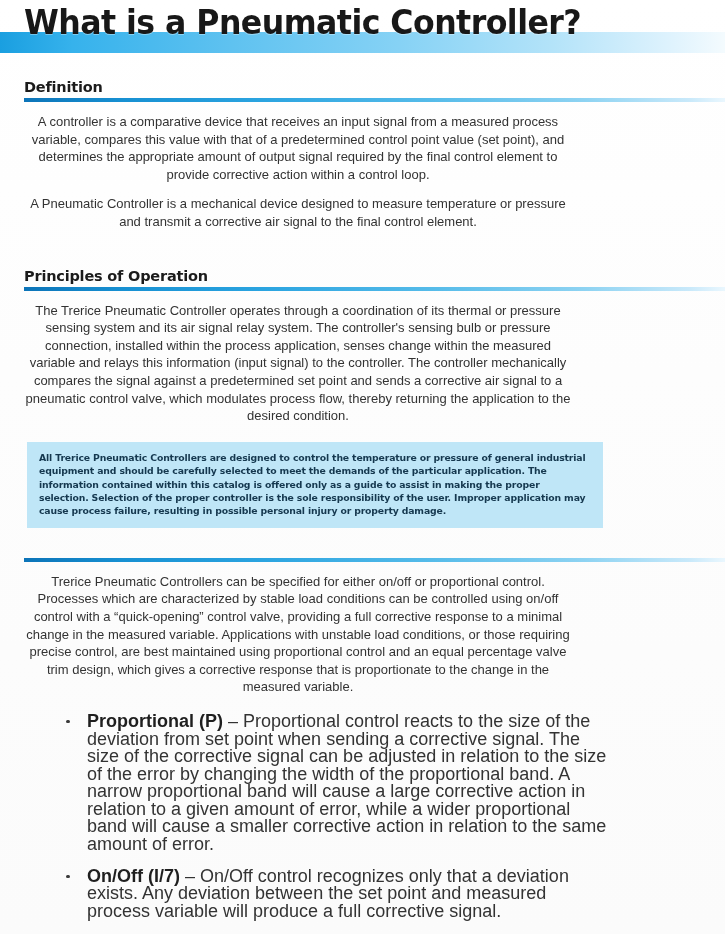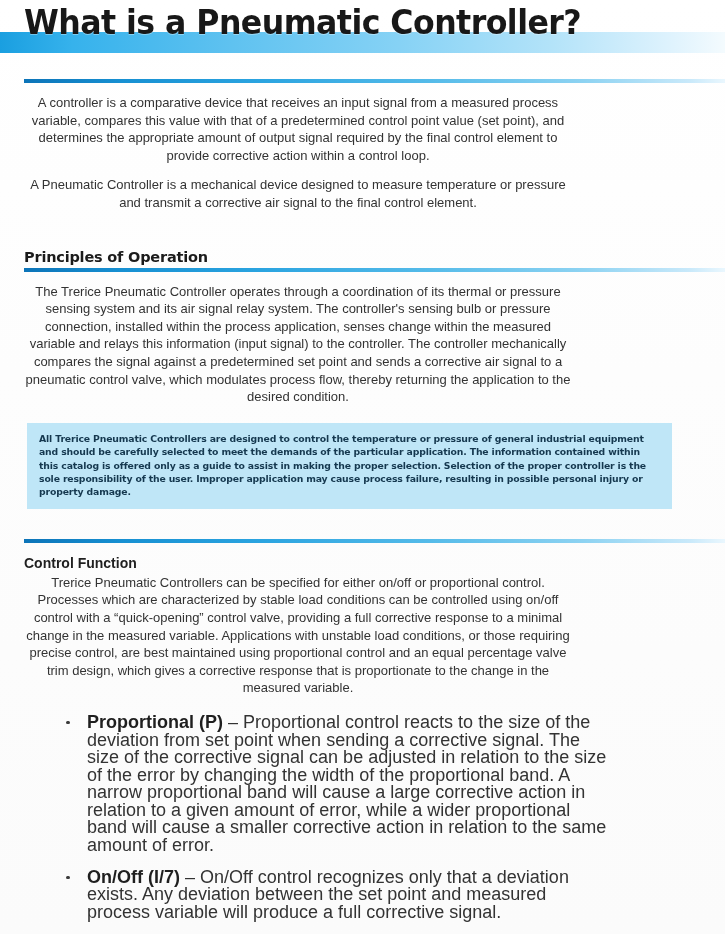--- a/index.html
+++ b/index.html
@@ -104,21 +104,21 @@
   p.body + p.body { margin-top: 12px; }
 
   .gap-sm  { height: 11px; }
   .gap-md  { height: 17px; }
   .gap-lg  { height: 30px; }
   .gap-xl  { height: 37px; }
 
   
   .notice {
     margin: 0 0 0 3px;
-    width: 645px;
+    width: 576px;
     box-sizing: border-box;
     background: #bfe6f7;
     padding: 9px 12px 10px 12px;
   }
   .notice p {
     margin: 0;
     font-family: "DejaVu Sans", sans-serif;
     font-weight: bold;
     font-size: 9.3px;
     line-height: 13.4px;
@@ -173,20 +173,21 @@
 <div class="page"></div>
 
 <div class="masthead">
   <div class="masthead-band"></div>
   <h1 class="masthead-title">What is a Pneumatic Controller?</h1>
 </div>
 
 <div class="content">
 
   <div class="gap-md"></div>
+  <h2 class="section-heading">Definition</h2>
   <div class="section-rule"></div>
   <div class="gap-sm"></div>
 
   <p class="body">A controller is a comparative device that receives an input signal from a measured process variable, compares this value with that of a predetermined control point value (set point), and determines the appropriate amount of output signal required by the final control element to provide corrective action within a control loop.</p>
   <p class="body">A Pneumatic Controller is a mechanical device designed to measure temperature or pressure and transmit a corrective air signal to the final control element.</p>
 
   <div class="gap-xl"></div>
   <h2 class="section-heading">Principles of Operation</h2>
   <div class="section-rule"></div>
   <div class="gap-sm"></div>
@@ -195,21 +196,20 @@
 
   <div class="gap-md"></div>
   <div class="notice">
     <p>All Trerice Pneumatic Controllers are designed to control the temperature or pressure of general industrial equipment and should be carefully selected to meet the demands of the particular application. The information contained within this catalog is offered only as a guide to assist in making the proper selection. Selection of the proper controller is the sole responsibility of the user. Improper application may cause process failure, resulting in possible personal injury or property damage.</p>
   </div>
 
   <div class="gap-lg"></div>
   <div class="section-rule"></div>
   <div class="gap-sm"></div>
 
-  <h3 class="subheading">Control Function</h3>
   <p class="body">Trerice Pneumatic Controllers can be specified for either on/off or proportional control. Processes which are characterized by stable load conditions can be controlled using on/off control with a “quick-opening” control valve, providing a full corrective response to a minimal change in the measured variable. Applications with unstable load conditions, or those requiring precise control, are best maintained using proportional control and an equal percentage valve trim design, which gives a corrective response that is proportionate to the change in the measured variable.</p>
 
   <div class="gap-md"></div>
 
   <ul class="bullets">
     <li>
       <span class="dot"></span>
       <span class="term">Proportional (P)</span><span> – Proportional control reacts to the size of the deviation from set point when sending a corrective signal. The size of the corrective signal can be adjusted in relation to the size of the error by changing the width of the proportional band. A narrow proportional band will cause a large corrective action in relation to a given amount of error, while a wider proportional band will cause a smaller corrective action in relation to the same amount of error.</span>
     </li>
     <li>

